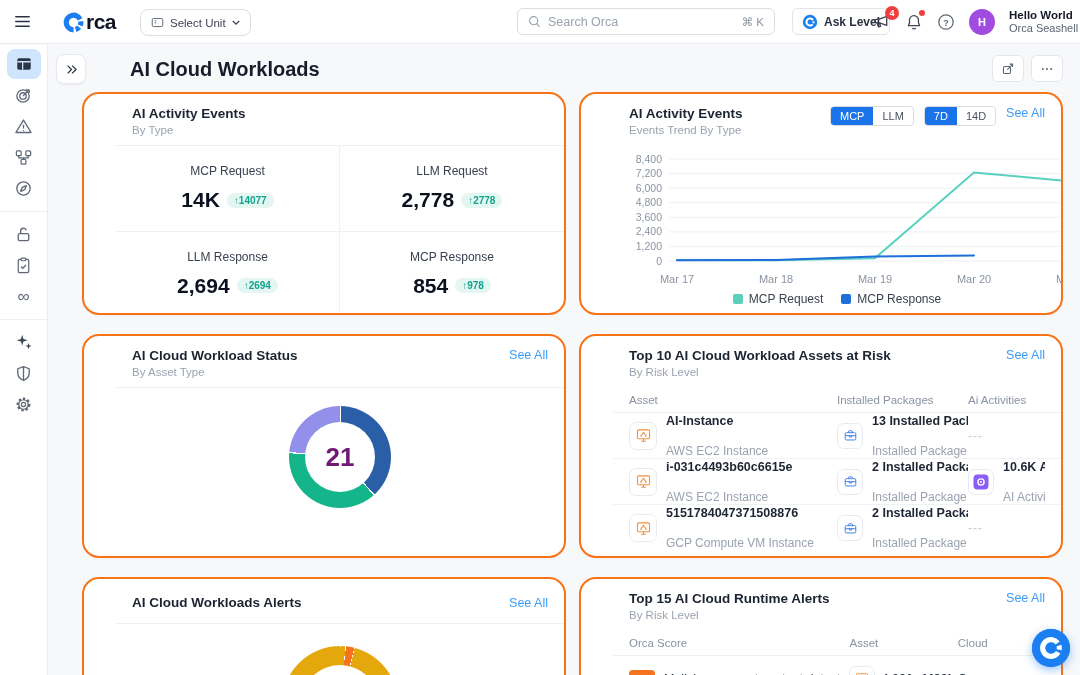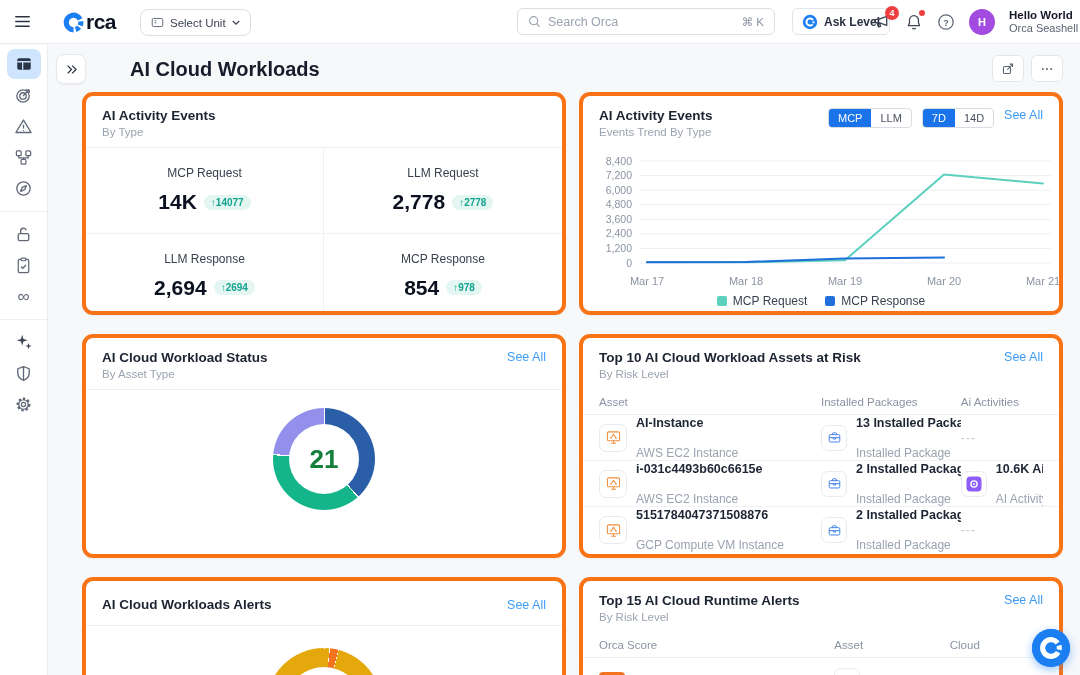--- a/index.html
+++ b/index.html
@@ -36,21 +36,21 @@
 
   
   .main { position:absolute; left:49px; top:45px; width:1031px; height:630px; }
   .expand-btn { position:absolute; left:7px; top:9px; width:30px; height:30px; background:#fff; border:1px solid #e6e9ef; border-radius:8px; display:flex; align-items:center; justify-content:center; cursor:pointer; box-shadow:0 1px 2px rgba(16,24,40,.05); }
   .page-title { position:absolute; left:45px; top:13px; font-size:20px; font-weight:bold; color:#161c29;margin-left:36px; }
   .head-actions { position:absolute; right:17px; top:10px; display:flex; gap:7px; }
   .head-btn { width:32px; height:27px; border:1px solid #e3e7ed; background:#fff; border-radius:6px; display:flex; align-items:center; justify-content:center; color:#5a6472; cursor:pointer; }
 
   
   .cards { position:absolute; left:33px; top:47px; display:grid; grid-template-columns:484px 484px; grid-template-rows:223px 224px 250px; gap:19px 13px; }
-  .card { background:#fff; border:4px solid #f97316; border-radius:11px; box-shadow:0 1px 2px rgba(16,24,40,.04); overflow:hidden; }
+  .card { background:#fff; border:2px solid #f97316; border-radius:17px; box-shadow:0 1px 2px rgba(16,24,40,.04); overflow:hidden;padding-left:32px; }
   .card-head { padding:12px 16px 9px; display:flex; align-items:flex-start; justify-content:space-between; }
   .card-head.bordered { border-bottom:1px solid #edf0f4; }
   .card-title { font-size:13.5px; font-weight:bold; color:#1c2331; }
   .card-sub { font-size:11.5px; color:#9aa3b0; margin-top:3px; }
   .see-all { font-size:12.5px; color:#3d9bf5; cursor:pointer; white-space:nowrap; }
 
   
   .stats-grid { display:grid; grid-template-columns:1fr 1fr; height:170px; }
   .stat-cell { display:flex; flex-direction:column; align-items:center; justify-content:center; gap:10px; }
   .stat-cell.br { border-right:1px solid #eef1f5; }
@@ -65,21 +65,21 @@
   .segmented { display:flex; border:1px solid #d8dde4; border-radius:4px; overflow:hidden; font-size:11px; background:#fff; }
   .seg { padding:3px 9px; color:#49505c; cursor:pointer; }
   .seg.active { background:#1a73e8; color:#fff; }
   .trend-body { padding:0 6px; }
   .chart-legend { display:flex; justify-content:center; gap:18px; margin-top:1px; font-size:12px; color:#39414f; align-items:center; }
   .swatch { width:10px; height:10px; border-radius:2px; display:inline-block; margin-right:6px; vertical-align:-1px; }
 
   
   .donut-wrap { display:flex; flex-direction:column; align-items:center; padding-top:18px; }
   .donut { position:relative; width:102px; height:102px; border-radius:50%; }
-  .donut-hole { position:absolute; left:16px; top:16px; width:70px; height:70px; background:#fff; border-radius:50%; display:flex; align-items:center; justify-content:center; font-size:26px; font-weight:bold; color:#15803d; }
+  .donut-hole { position:absolute; left:16px; top:16px; width:70px; height:70px; background:#fff; border-radius:50%; display:flex; align-items:center; justify-content:center; font-size:26px; font-weight:bold; color:#701a75; }
   .donut-legend { display:flex; gap:18px; margin-top:15px; font-size:12.5px; color:#242b38; align-items:center; }
   .legend-count { font-weight:bold; margin-right:4px; }
   .donut-lg { position:relative; width:116px; height:116px; border-radius:50%; margin-top:22px; }
   .donut-lg .donut-hole { left:19px; top:19px; width:78px; height:78px; }
 
   
   .tbl-head { display:grid; padding:0 16px; height:26px; align-items:center; color:#8a93a3; font-size:11.5px; border-bottom:1px solid #edf0f4; }
   .t-row { display:grid; padding:0 16px; height:46px; align-items:center; border-bottom:1px solid #f0f2f6; cursor:pointer; }
   .t-row:last-child { border-bottom:none; }
   .assets-cols { grid-template-columns:50% 31.5% 18.5%; }

